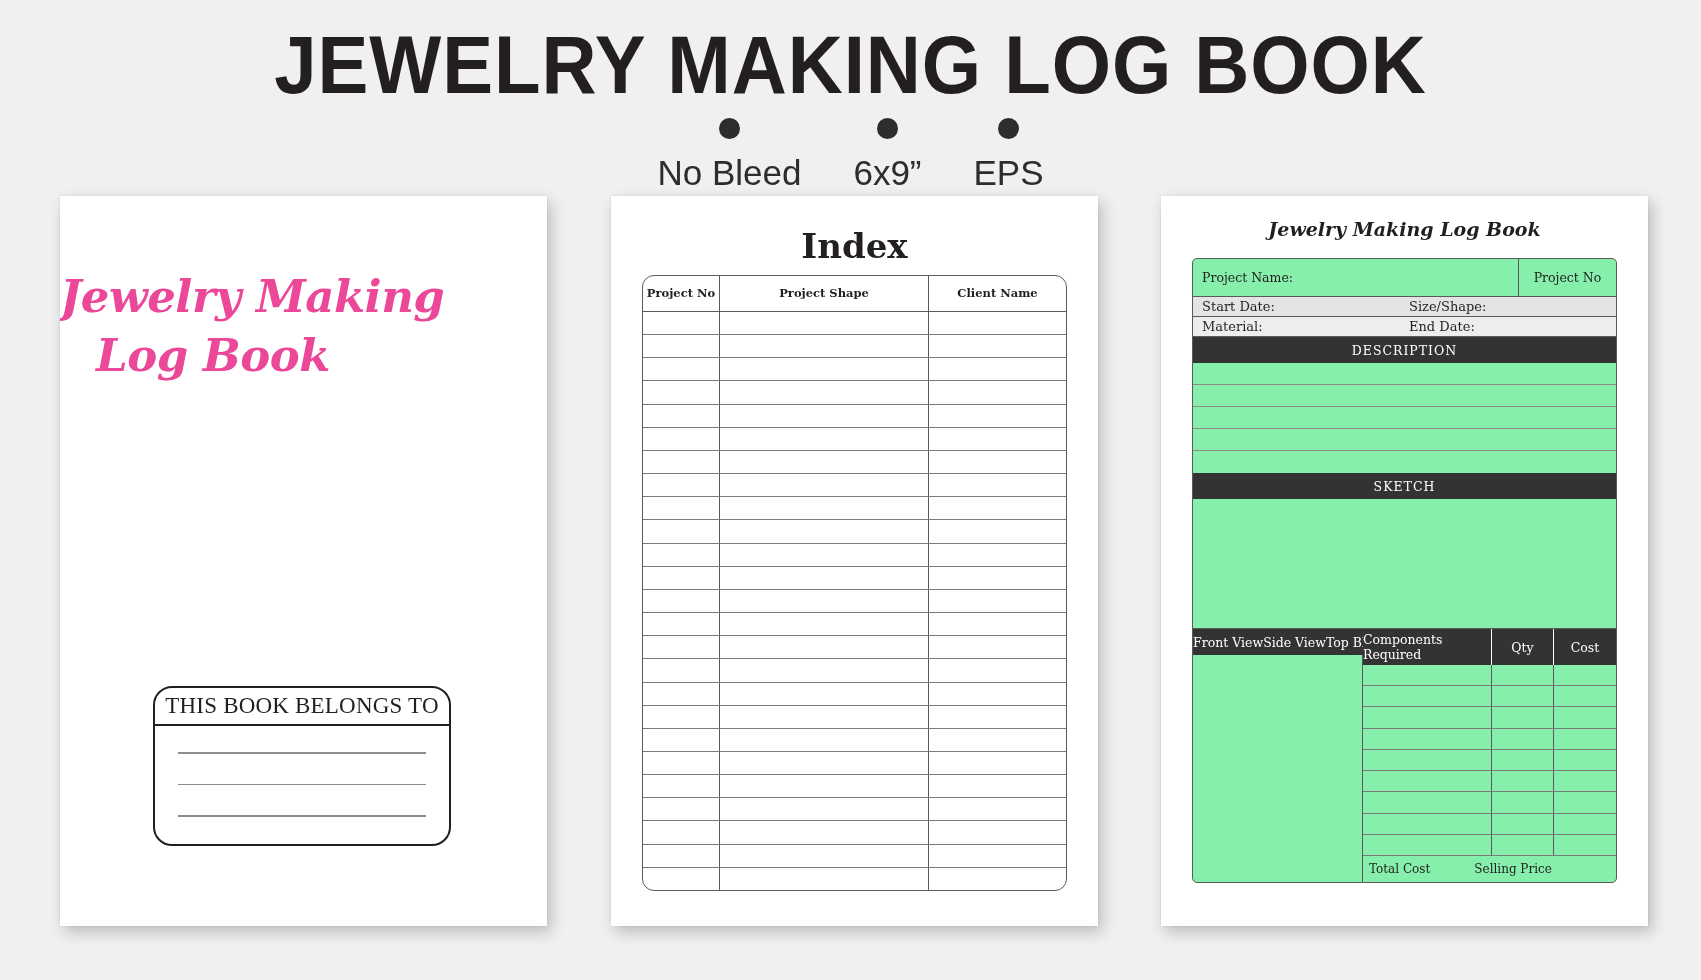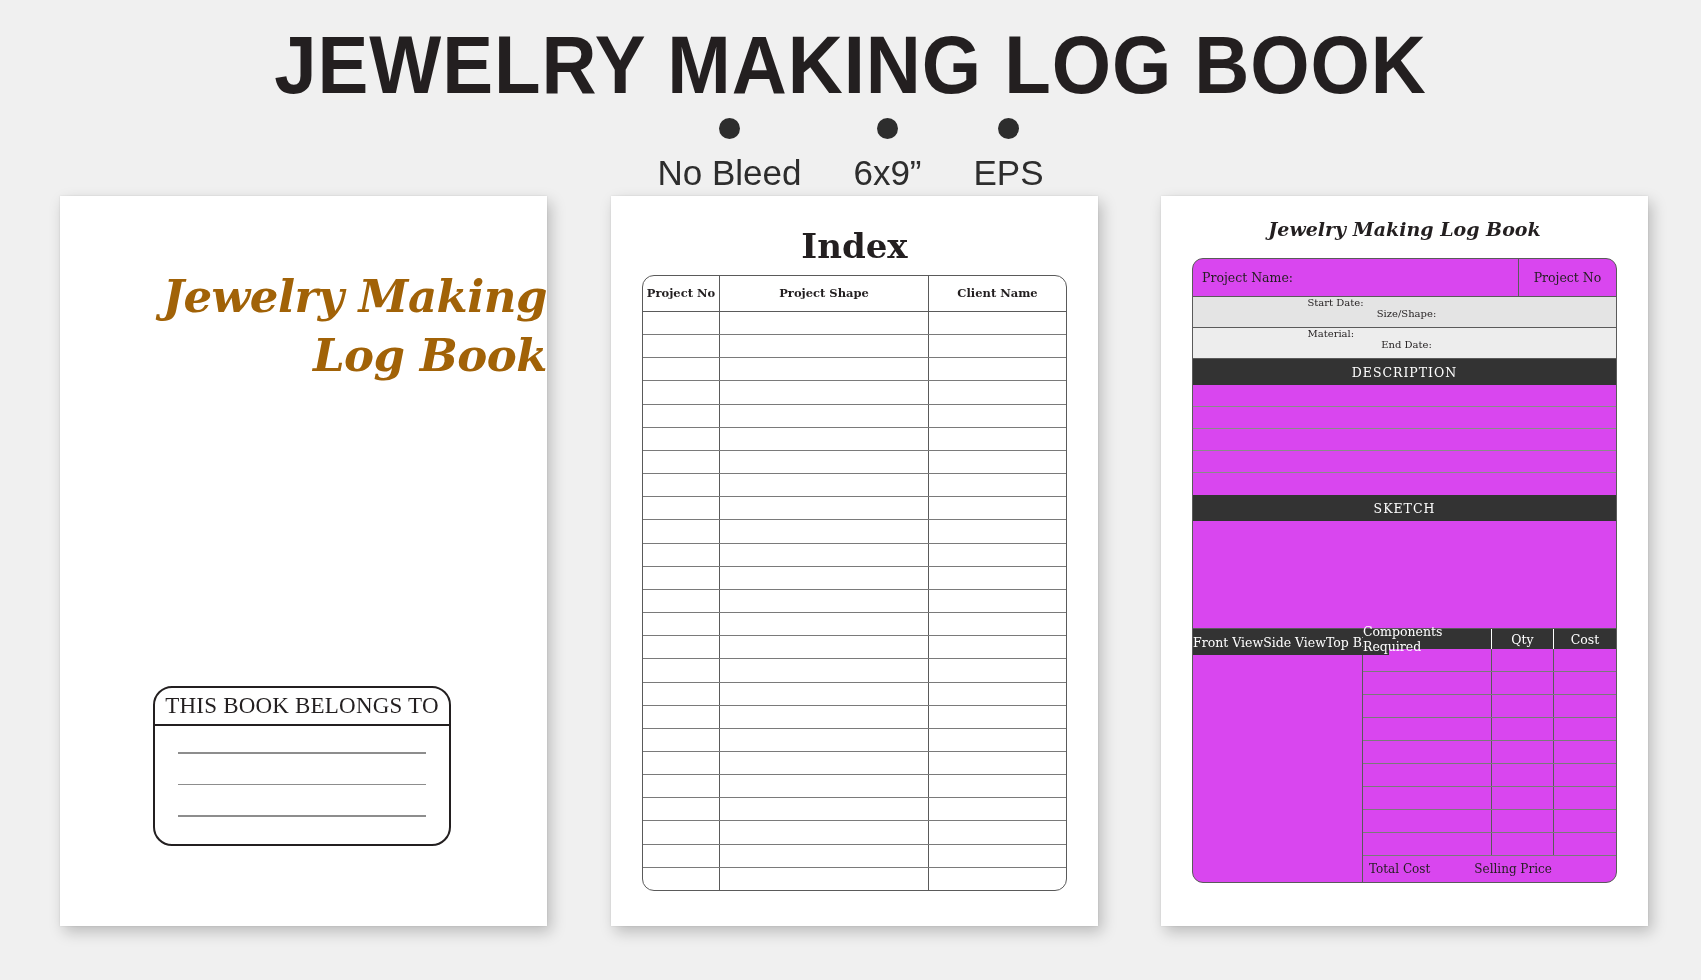--- a/index.html
+++ b/index.html
@@ -78,30 +78,30 @@
 
   #page-cover  { left: 60px;   top: 196px; width: 487px; height: 730px; }
   #page-index  { left: 611px;  top: 196px; width: 487px; height: 730px; }
   #page-log    { left: 1161px; top: 196px; width: 487px; height: 730px; }
 
   
   #cover-title {
     position: absolute;
     top: 72px;
     left: 0; right: 0;
-    text-align: right;
+    text-align: left;
     font-family: "DejaVu Serif", serif;
     font-weight: bold;
     font-style: italic;
     font-size: 45px;
     line-height: 1.30;
-    color: #a16207;
+    color: #ec4899;
     letter-spacing: -0.5px;
   }
-  #cover-title .l2 { display: block; }
+  #cover-title .l2 { display: block; margin-left: 36px; }
 
   #belongs-box {
     position: absolute;
     left: 93px;
     top: 490px;
     width: 298px;
     height: 160px;
     border: 2.2px solid #231f20;
     border-radius: 19px;
     background: #fff;
@@ -204,23 +204,23 @@
     color: #231f20;
   }
 
   #log-sheet {
     position: absolute;
     left: 31px;
     top: 62px;
     width: 425px;
     height: 625px;
     border: 1.6px solid #5a5a5a;
-    border-radius: 11px;
+    border-radius: 5px;
     overflow: hidden;
-    background: #d946ef;
+    background: #86efac;
     display: flex;
     flex-direction: column;
     font-family: "DejaVu Serif", serif;
   }
 
   .lg-row { display: flex; flex: none; }
 
   #row-project-name { height: 38px; border-bottom: 1.3px solid #5a5a5a; }
   #pn-cell {
     flex: 1 1 auto;
@@ -229,27 +229,26 @@
     font-size: 12.5px;
     border-right: 1.3px solid #5a5a5a;
   }
   #pno-cell {
     width: 97px; flex: none;
     display: flex; align-items: center; justify-content: center;
     font-size: 12.5px;
   }
 
   .lg-grayrow {
-    height: 31px;
+    height: 20px;
     background: #e4e4e4;
     border-bottom: 1.3px solid #5a5a5a;
     display: flex;
     align-items: center;
-    font-size: 10px;
-    flex-direction: column;
+    font-size: 13px;
   }
   .lg-grayrow.alt { background: #ededed; }
   .lg-f1 { width: 212px; flex: none; padding-left: 9px; }
   .lg-f2 { flex: 1 1 auto; padding-left: 4px; }
 
   .section-bar {
     height: 26px;
     background: #333333;
     color: #ffffff;
     display: flex;
@@ -287,21 +286,21 @@
     background: #333333;
     color: #fff;
     display: flex; align-items: center; justify-content: center;
     font-size: 12.5px;
   }
   .view-space { flex: 1 1 0; }
 
   #comp-col { flex: 1 1 auto; display: flex; flex-direction: column; }
 
   #comp-head {
-    height: 20px; flex: none;
+    height: 36px; flex: none;
     display: flex;
     background: #333333;
     color: #fff;
   }
   #comp-head .ch {
     display: flex; align-items: center; justify-content: center;
     font-size: 12.5px;
   }
   .cc-name { flex: 1 1 auto; border-right: 1.2px solid #ffffff; }
   .cc-qty  { width: 62px; flex: none; border-right: 1.2px solid #ffffff; }

